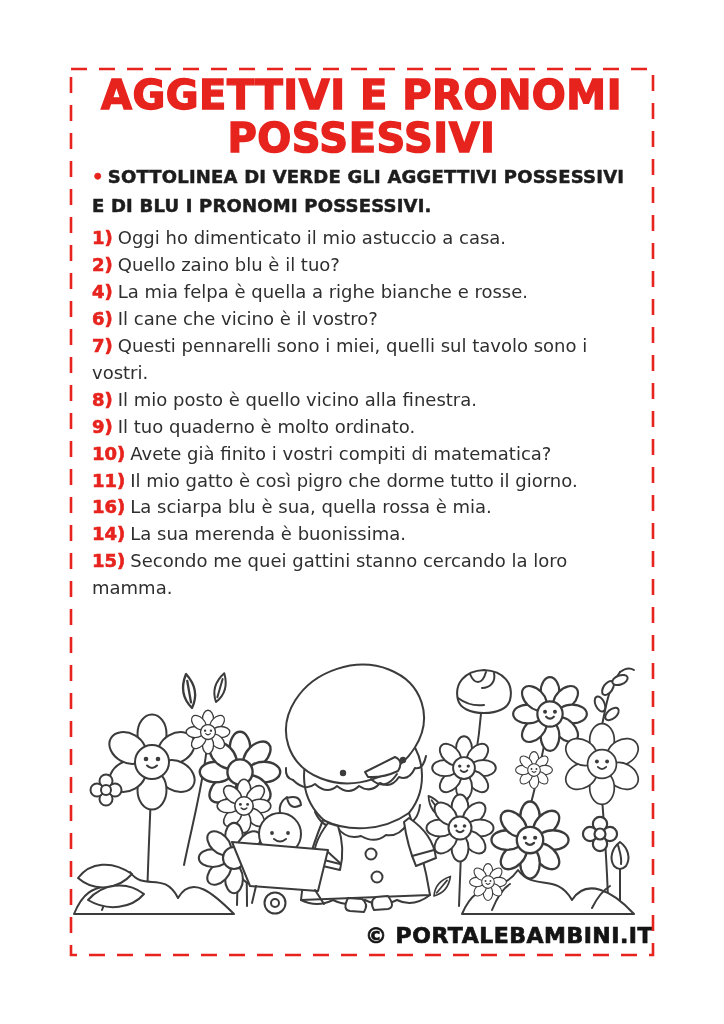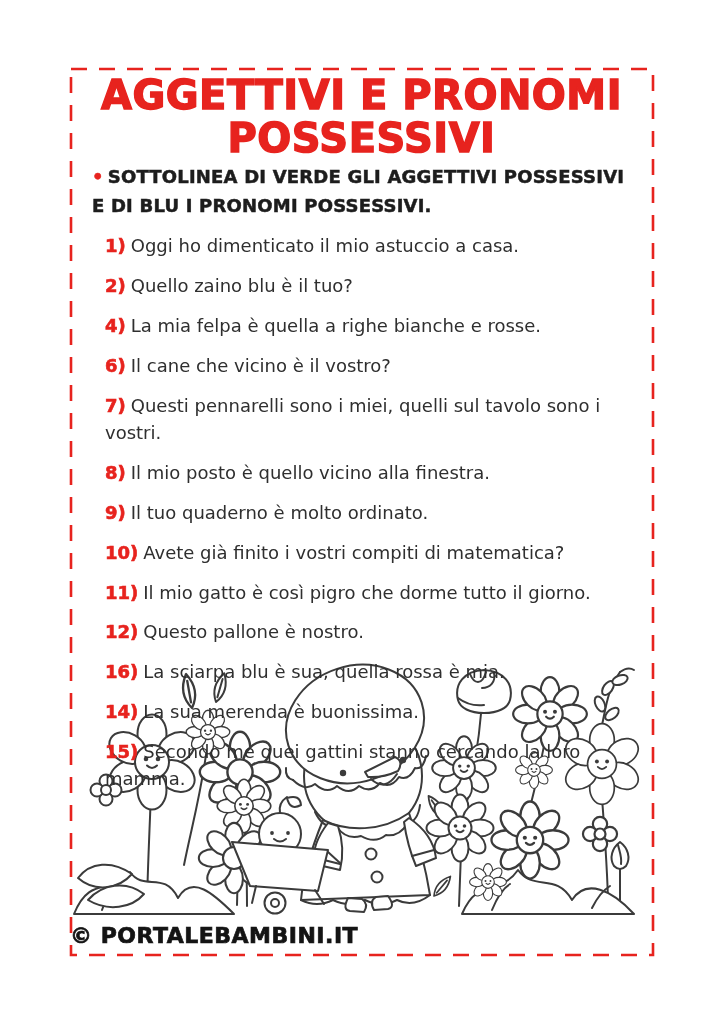--- a/index.html
+++ b/index.html
@@ -19,35 +19,35 @@
     font-size:40px; line-height:1.08; letter-spacing:0.5px;
     -webkit-text-stroke:1.4px #e7231e;
   }
   .instructions {
     margin-top:2px; font-size:18px; font-weight:bold; color:#1d1d1d;
     line-height:29px; letter-spacing:0.2px;
     -webkit-text-stroke:0.5px #1d1d1d;
   }
   .instructions .bullet { color:#e7231e; -webkit-text-stroke:0.5px #e7231e; margin-right:4px; }
   .sentence-list { margin-top:5px; font-size:18px; color:#2f2f2f; line-height:26.9px; }
-  .sentence { margin:13px; }
+  .sentence { margin:0; }
   .sentence .num {
     color:#e7231e; font-weight:bold; margin-right:5px;
     -webkit-text-stroke:0.6px #e7231e;
   }
   .illustration {
     position:absolute; left:72px; top:660px; width:580px; height:255px; z-index:1;
   }
   .art * { stroke:#3b3b3b; stroke-width:2; fill:#ffffff; stroke-linecap:round; stroke-linejoin:round; }
   .art .dot { fill:#3b3b3b; stroke:none; }
   .art .nf { fill:none; }
   .art .thin { stroke-width:2.4; fill:none; }
   .footer {
     position:absolute; left:70px; top:923px; width:583px; z-index:2;
-    text-align:left; font-weight:bold; font-size:22px; color:#141414;
+    text-align:right; font-weight:bold; font-size:22px; color:#141414;
     letter-spacing:0.5px; -webkit-text-stroke:0.7px #141414;
   }
 </style>
 </head>
 <body>
 
 <svg class="page-border-svg" viewBox="0 0 724 1024">
   <rect x="71" y="69" width="582" height="886" fill="none" stroke="#e7231e" stroke-width="2.6" stroke-dasharray="16 12"></rect>
 </svg>
 
@@ -64,21 +64,20 @@
   <div class="sentence-list">
     <p class="sentence"><span class="num">1)</span><span>Oggi ho dimenticato il mio astuccio a casa.</span></p>
     <p class="sentence"><span class="num">2)</span><span>Quello zaino blu è il tuo?</span></p>
     <p class="sentence"><span class="num">4)</span><span>La mia felpa è quella a righe bianche e rosse.</span></p>
     <p class="sentence"><span class="num">6)</span><span>Il cane che vicino è il vostro?</span></p>
     <p class="sentence"><span class="num">7)</span><span>Questi pennarelli sono i miei, quelli sul tavolo sono i vostri.</span></p>
     <p class="sentence"><span class="num">8)</span><span>Il mio posto è quello vicino alla finestra.</span></p>
     <p class="sentence"><span class="num">9)</span><span>Il tuo quaderno è molto ordinato.</span></p>
     <p class="sentence"><span class="num">10)</span><span>Avete già finito i vostri compiti di matematica?</span></p>
     <p class="sentence"><span class="num">11)</span><span>Il mio gatto è così pigro che dorme tutto il giorno.</span></p>
-    <p class="sentence"><span class="num">12)</span><span>Questo pallone è nostro.</span></p>
     <p class="sentence"><span class="num">16)</span><span>La sciarpa blu è sua, quella rossa è mia.</span></p>
     <p class="sentence"><span class="num">14)</span><span>La sua merenda è buonissima.</span></p>
     <p class="sentence"><span class="num">15)</span><span>Secondo me quei gattini stanno cercando la loro mamma.</span></p>
   </div>
 </div>
 
 <svg class="illustration art" viewBox="0 0 580 255">
   <defs>
     <g id="p8">
       <ellipse cx="0" cy="-20" rx="8.5" ry="13.5"></ellipse>

